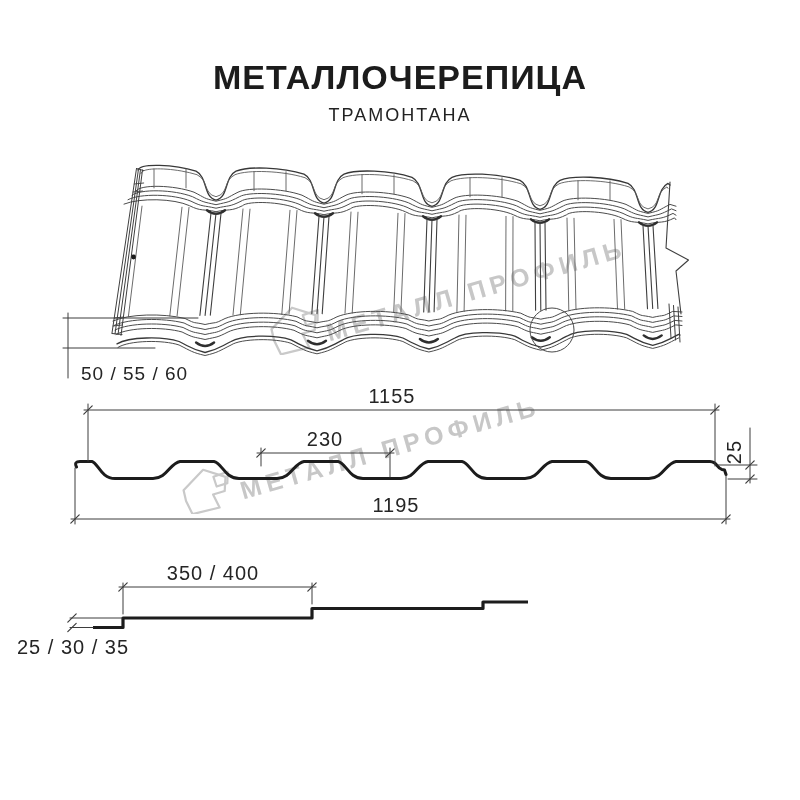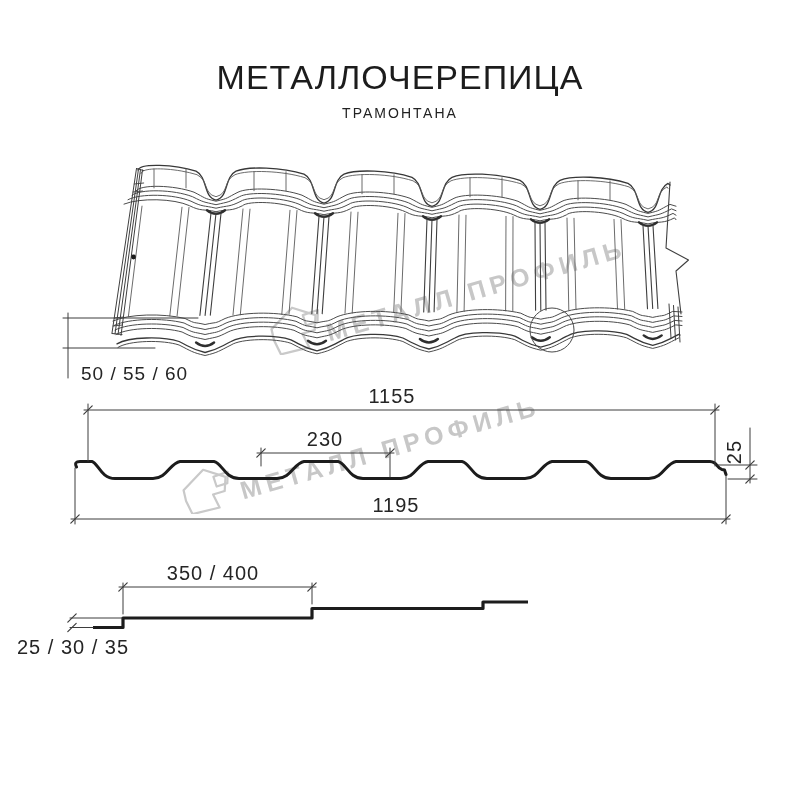--- a/index.html
+++ b/index.html
@@ -1,20 +1,20 @@
 <!DOCTYPE html>
 <html><head>
 <meta charset="utf-8">
 <style>
   html,body{margin:0;padding:0;background:#ffffff;}
   body{width:800px;height:800px;position:relative;overflow:hidden;
        font-family:"Liberation Sans","DejaVu Sans",sans-serif;}
   .header{position:absolute;left:0;top:58px;width:800px;text-align:center;}
-  .title{font-size:34px;font-weight:normal;color:#1c1c1c;letter-spacing:1px;}
-  .subtitle{margin-top:8px;font-size:14px;font-weight:400;color:#222;letter-spacing:2px;}
+  .title{font-size:34px;font-weight:bold;color:#1c1c1c;letter-spacing:1px;}
+  .subtitle{margin-top:8px;font-size:18px;font-weight:400;color:#222;letter-spacing:2px;}
   .wm{position:absolute;transform:rotate(-16deg);font-size:25px;font-weight:bold;
       letter-spacing:5px;color:#c7c7c7;white-space:nowrap;}
   .wm-logo{position:absolute;}
   svg#drawing{position:absolute;left:0;top:0;}
   svg text{font-family:"Liberation Sans","DejaVu Sans",sans-serif;fill:#252525;
            font-size:20px;letter-spacing:1px;}
   svg text.small{font-size:19px;}
 </style>
 </head>
 <body>

